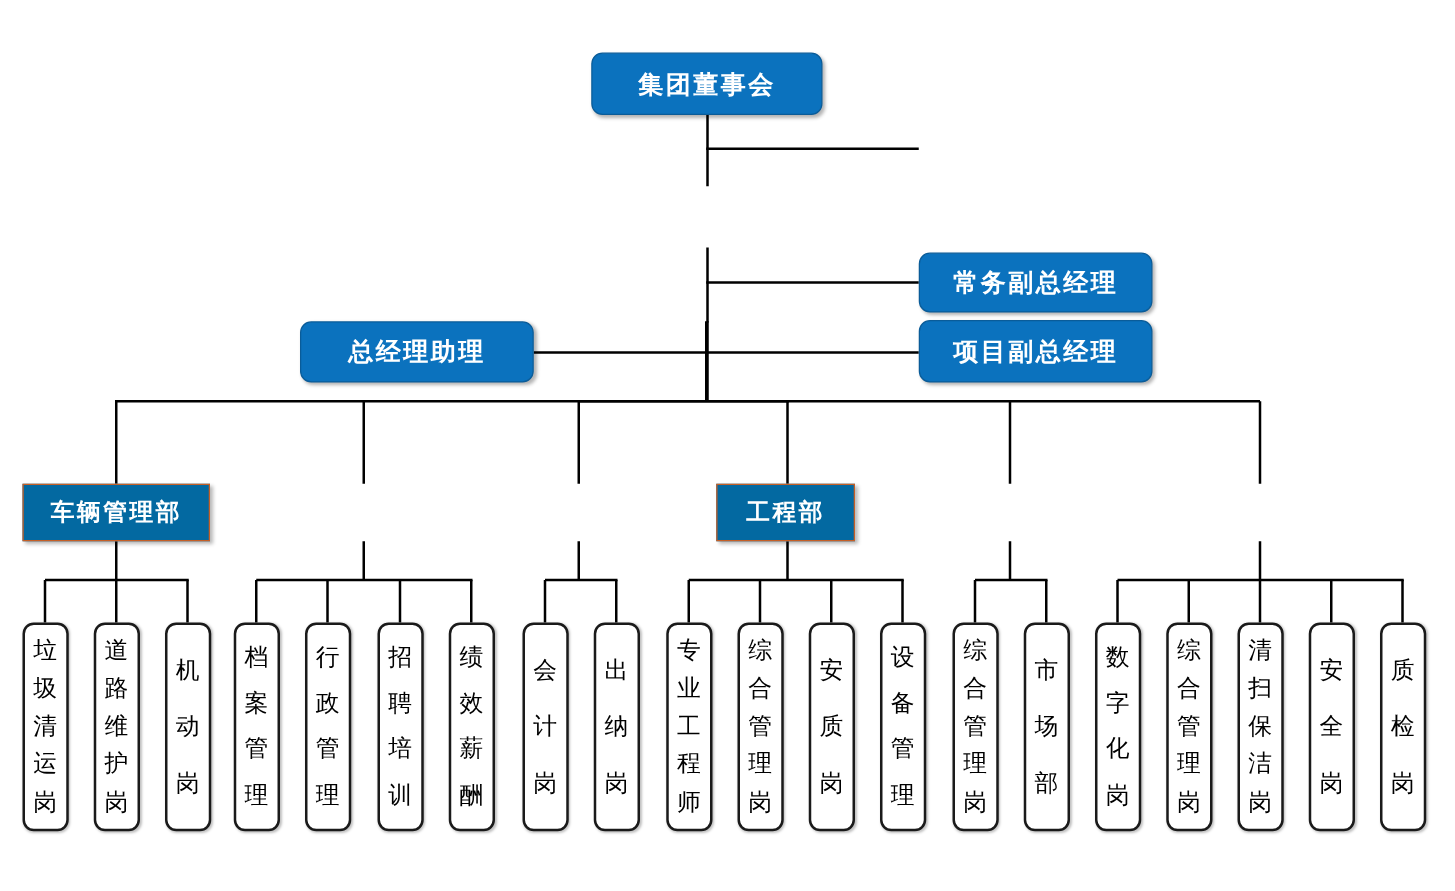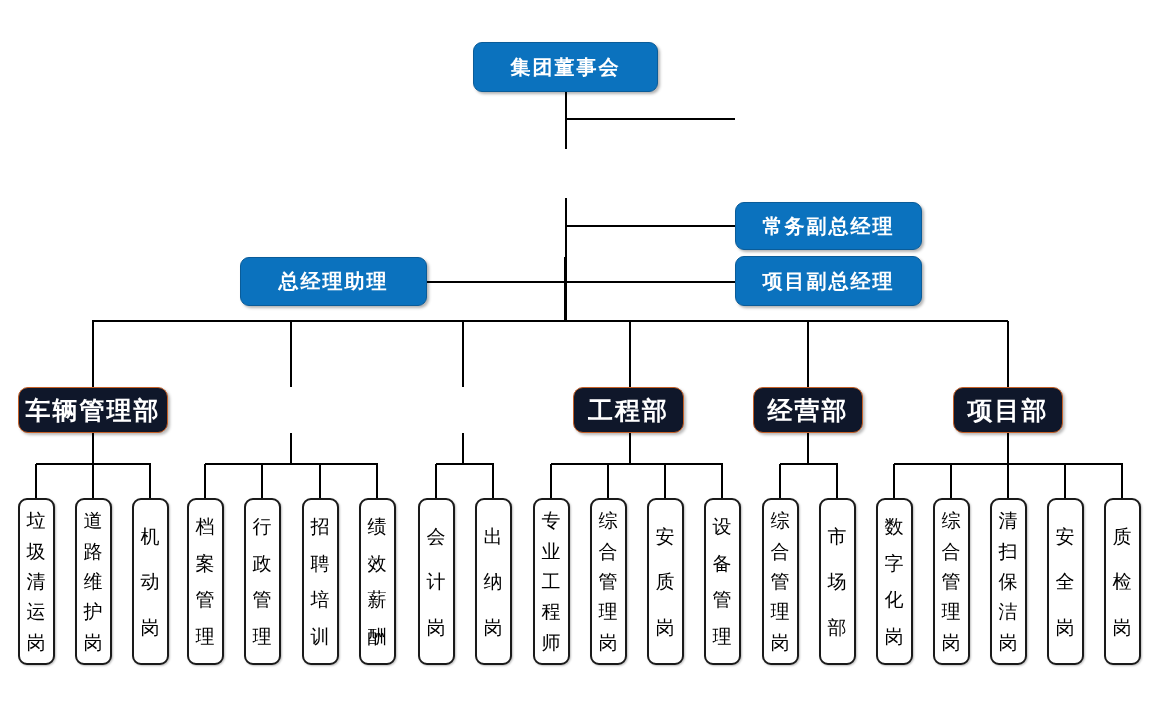--- a/index.html
+++ b/index.html
@@ -36,24 +36,24 @@
     font-family: Liberation Serif, serif;
   }
   .node.blue {
     background: #0B72BE;
     border: 1px solid #0A5C99;
     border-radius: 9px;
     font-size: 20px;
     box-shadow: 2px 2px 3px rgba(0,0,0,0.30);
   }
   .node.orange {
-    background: #0f172a;
+    background: #0369a1;
     border: 1.5px solid #C55F26;
-    border-radius: 10px;
-    font-size: 25px;
+    border-radius: 0;
+    font-size: 19px;
     box-shadow: 2px 2px 3px rgba(0,0,0,0.28);
   }
   .post {
     position: absolute;
     box-sizing: border-box;
     width: 37px;
     height: 167px;
     background: #ffffff;
     border: 2px solid #1A1A1A;
     border-radius: 9px;
@@ -127,22 +127,20 @@
   <div class="line v" style="left:1064.25px; top:464px; height:34px;"></div>
   <div class="line v" style="left:1121.25px; top:464px; height:34px;"></div>
 
   <div class="node blue" style="left:473px; top:42px;  width:185px; height:50px;">集团董事会</div>
   <div class="node blue" style="left:735px; top:202px; width:187px; height:48px;">常务副总经理</div>
   <div class="node blue" style="left:240px; top:257px; width:187px; height:49px;">总经理助理</div>
   <div class="node blue" style="left:735px; top:256px; width:187px; height:50px;">项目副总经理</div>
 
   <div class="node orange" style="left:18px;  top:387px; width:150px; height:46px;">车辆管理部</div>
   <div class="node orange" style="left:573px; top:387px; width:111px; height:46px;">工程部</div>
-  <div class="node orange" style="left:753px; top:387px; width:110px; height:46px;">经营部</div>
-  <div class="node orange" style="left:953px; top:387px; width:110px; height:46px;">项目部</div>
 
   <div class="post" style="left:17.5px;  top:498px;">
       <span>垃</span>
       <span>圾</span>
       <span>清</span>
       <span>运</span>
       <span>岗</span>
     </div>
   <div class="post" style="left:74.5px;  top:498px;">
       <span>道</span>

